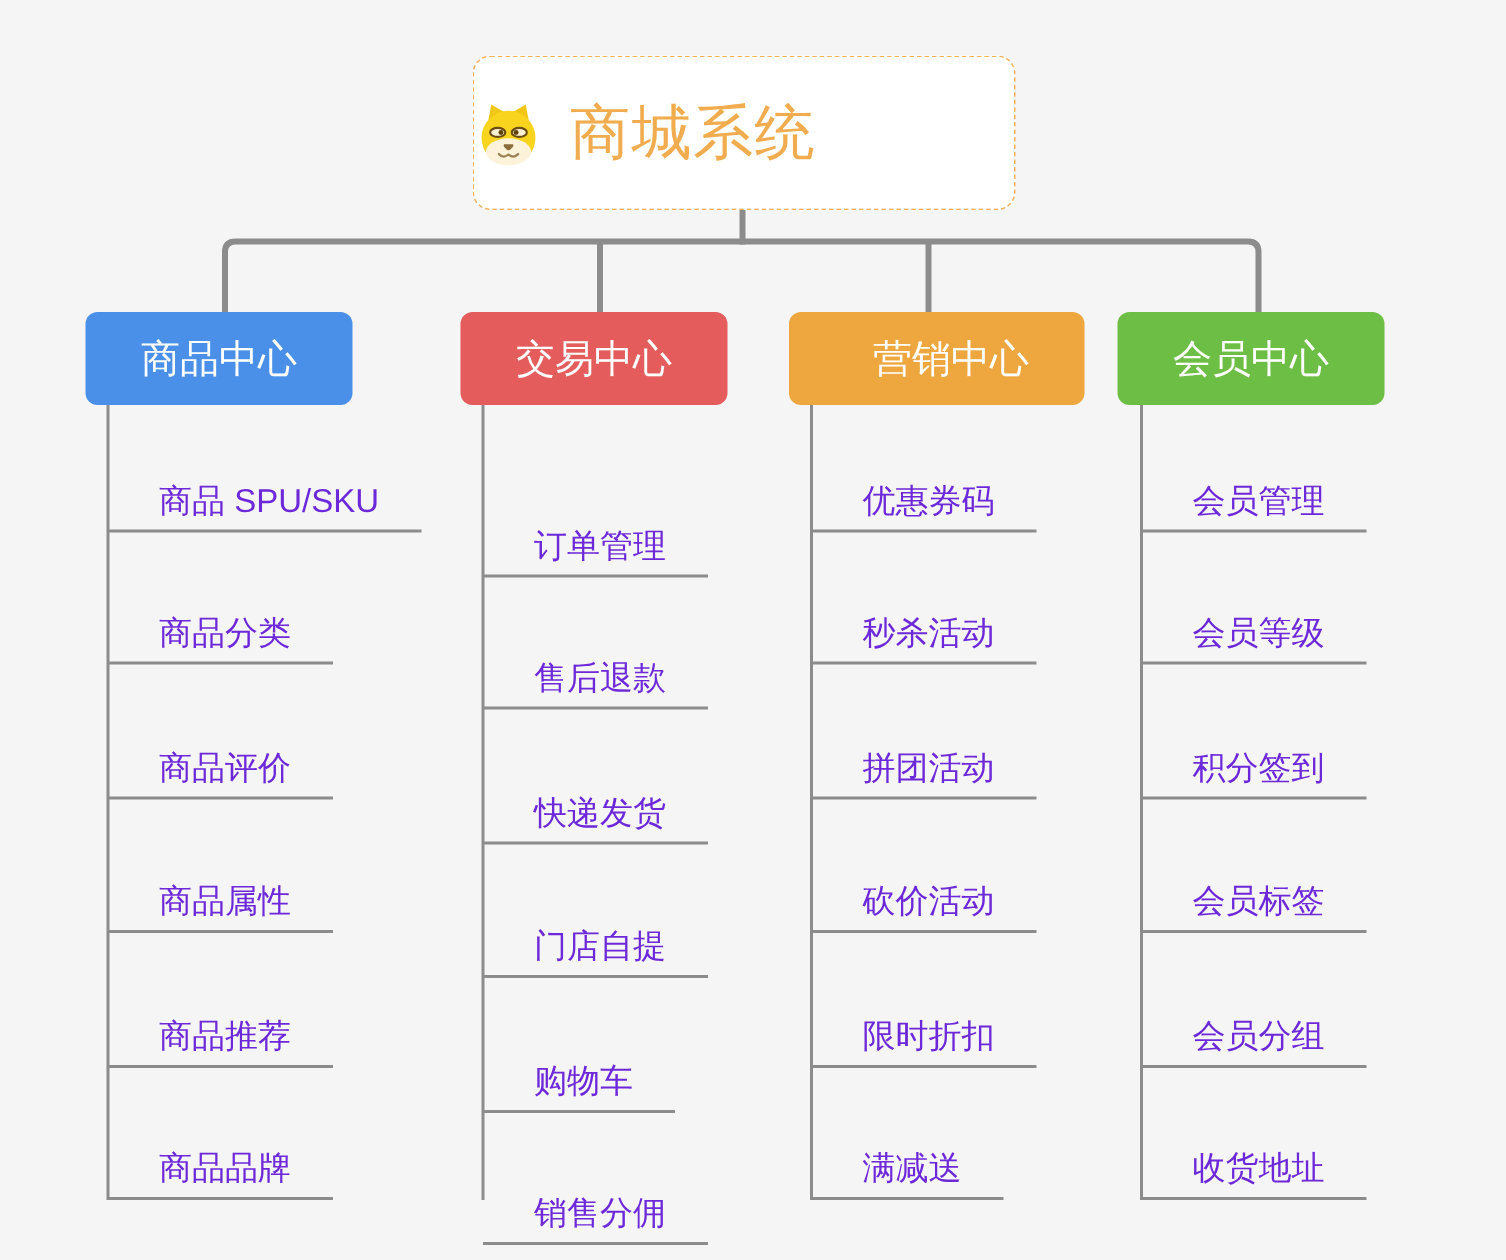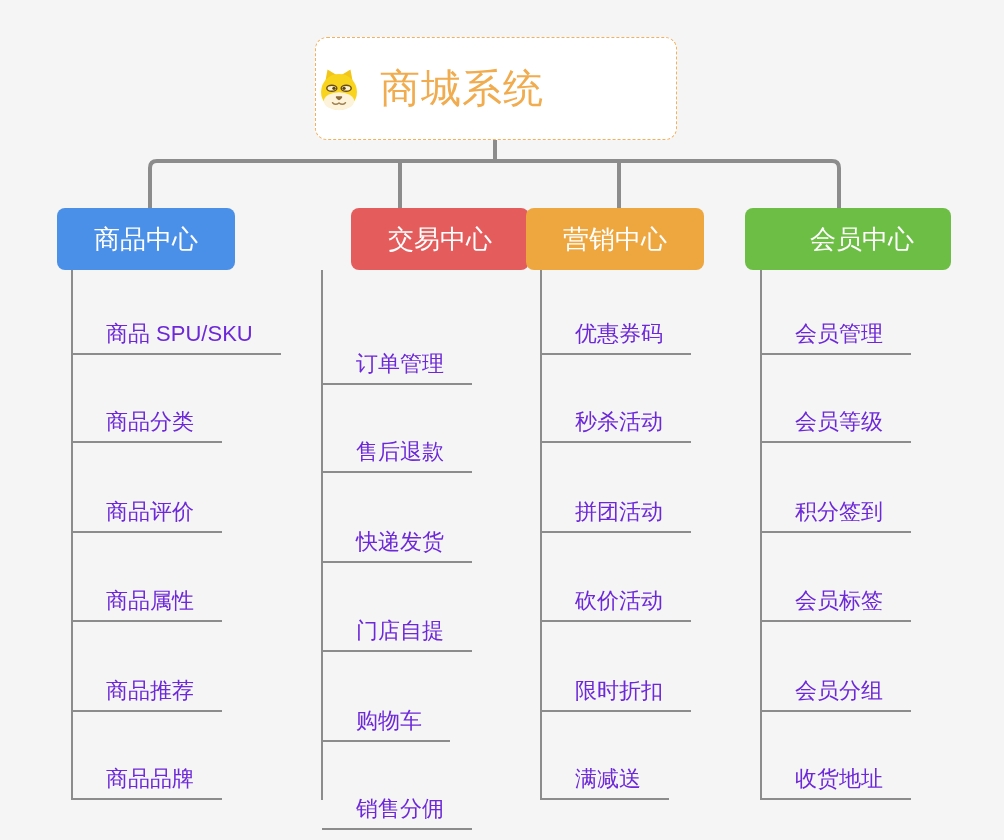--- a/index.html
+++ b/index.html
@@ -30,21 +30,21 @@
   .doge{display:flex;align-items:center;}
 
   
   .branch{
     position:absolute;top:208px;width:178px;height:62px;
     border-radius:8px;
     color:#ffffff;font-size:26px;
     display:flex;align-items:center;justify-content:center;
     white-space:nowrap;z-index:2;cursor:pointer;
   }
-  .b0{left:57px;}  .b1{left:307px;}  .b2{left:526px;}  .b3{left:745px;padding-left:28px;}
+  .b0{left:57px;}  .b1{left:307px;}  .b2{left:526px;}  .b3{left:745px;}
 
   
   .trunk{
     position:absolute;top:270px;height:530px;width:2px;
     background:#8c8c8c;z-index:1;
   }
   .t0{left:71px;}  .t1{left:321px;}  .t2{left:540px;}  .t3{left:760px;}
 
   
   .leaf{
@@ -85,22 +85,22 @@
         <circle cx="25" cy="31" r="2.3" fill="#5f430c"></circle>
         <circle cx="39" cy="31" r="2.3" fill="#5f430c"></circle>
         <path d="M28 42 L36 42 Q37 43 36 44.5 L33.5 47 Q32 48 30.5 47 L28 44.5 Q27 43 28 42 Z" fill="#8a6d3b"></path>
         <path d="M23 51 Q27 55.5 32 51.5 Q37 55.5 41 51" stroke="#a08050" stroke-width="2" fill="none" stroke-linecap="round"></path>
       </svg>
     </span>
     <span class="root-title">商城系统</span>
   </div>
 
   <div class="branch b0" style="background-color: rgb(74, 143, 232);">商品中心</div>
-  <div class="branch b1" style="background-color: rgb(228, 92, 92); margin-left: 44px;">交易中心</div>
-  <div class="branch b2" style="background-color: rgb(238, 166, 63);">营销中心</div>
+  <div class="branch b1" style="background-color: rgb(228, 92, 92);">交易中心</div>
+  <div class="branch b2" style="background-color: rgb(238, 166, 63); padding-left: 19px;">营销中心</div>
   <div class="branch b3" style="background-color: rgb(109, 190, 68);">会员中心</div>
 
   <div class="trunk t0"></div>
   <div class="trunk t1"></div>
   <div class="trunk t2"></div>
   <div class="trunk t3"></div>
 
   <div class="leaf c0 r0">商品 SPU/SKU</div>
   <div class="leaf c0 r1">商品分类</div>
   <div class="leaf c0 r2">商品评价</div>

